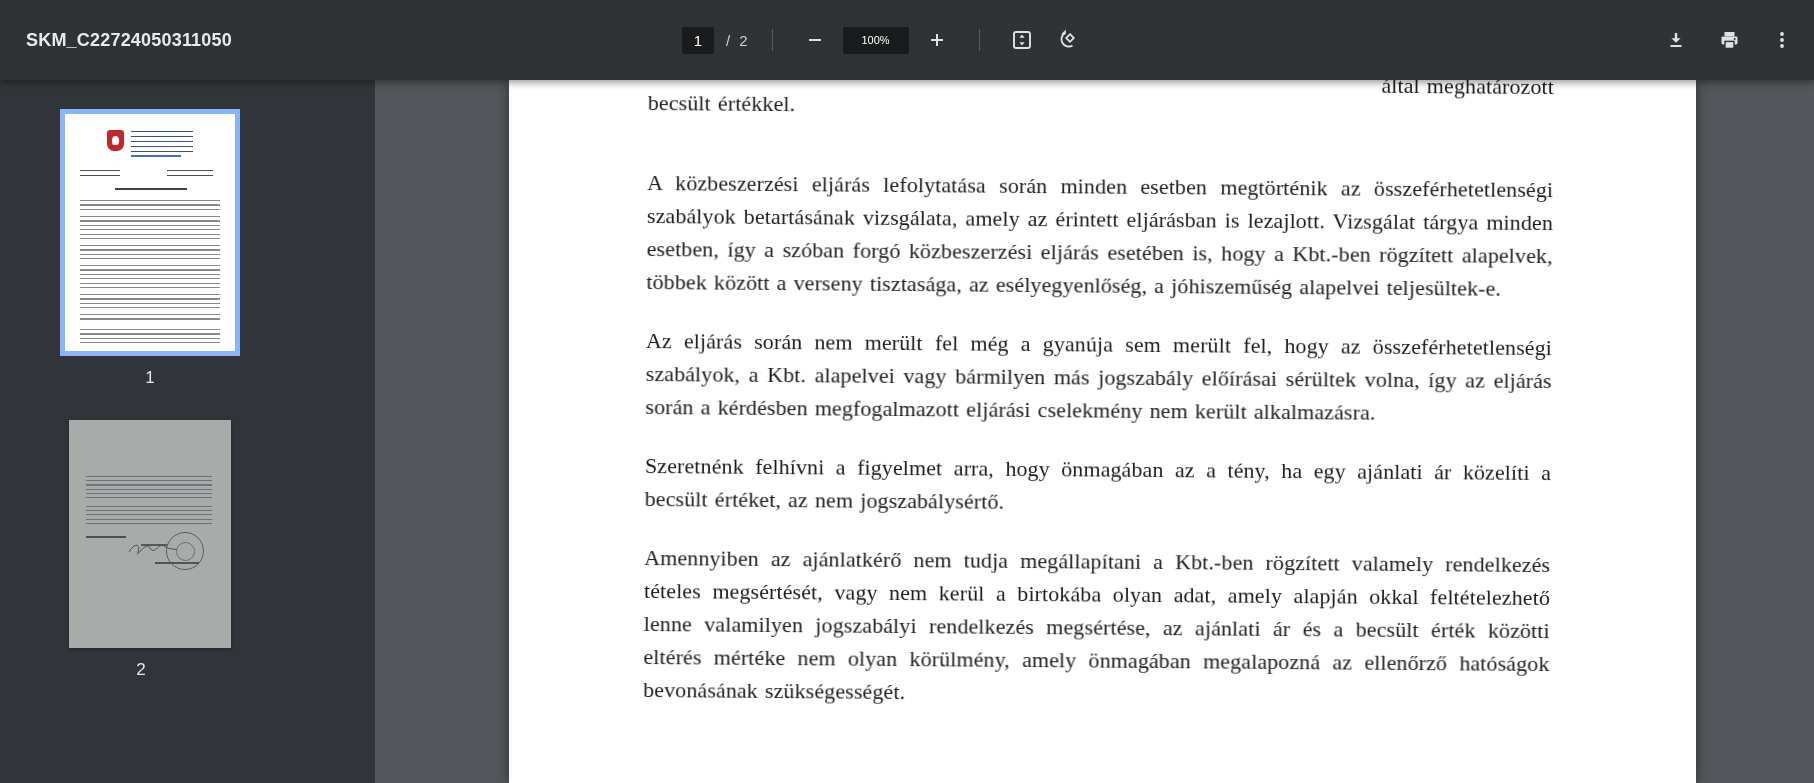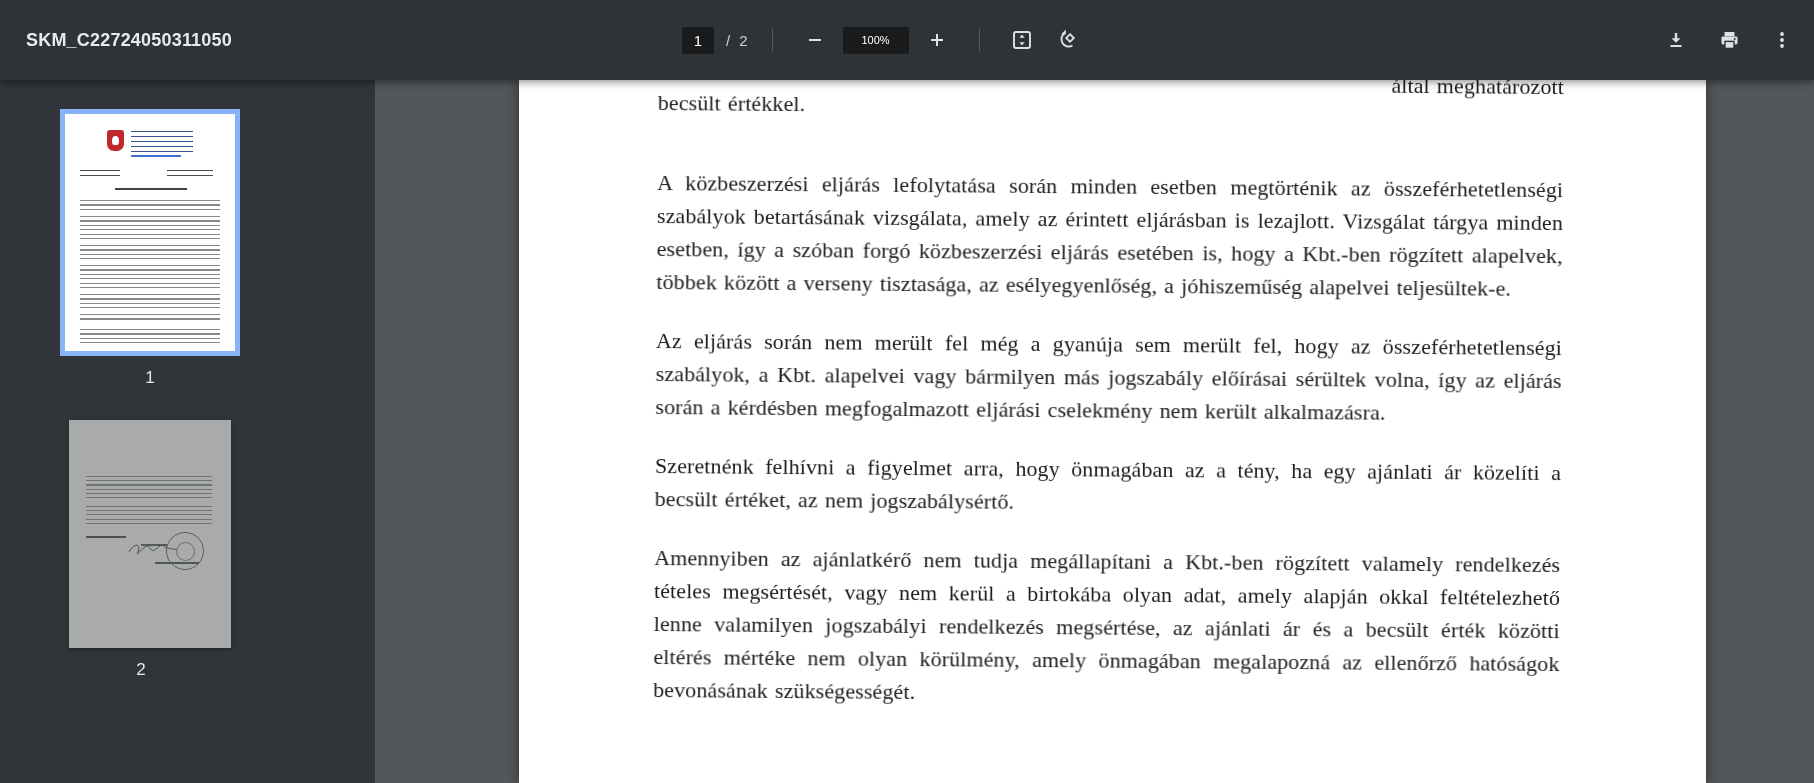--- a/index.html
+++ b/index.html
@@ -61,21 +61,21 @@
   .t2-sig-label{position:absolute;left:72px;top:124px;width:26px;height:2px;background:#55595d;}
   .t2-stamp{position:absolute;left:97px;top:112px;width:38px;height:38px;border:1.4px solid #5a5e62;
     border-radius:50%;}
   .t2-stamp:after{content:"";position:absolute;left:9px;top:9px;width:17px;height:17px;
     border:1px solid #6a6e72;border-radius:50%;}
   .t2-squiggle{position:absolute;left:58px;top:118px;}
   .t2-under{position:absolute;left:86px;top:142px;width:44px;height:1.6px;background:#50545a;}
 
   
   .viewer{position:absolute;left:375px;top:80px;width:1439px;height:703px;background:var(--viewer-bg);}
-  .doc-page{position:absolute;left:144px;top:0;width:1187px;height:703px;background:var(--page-bg);
+  .doc-page{position:absolute;left:134px;top:0;width:1187px;height:703px;background:var(--page-bg);
     overflow:hidden;box-shadow:0 0 12px rgba(0,0,0,.45);}
   .doc-text{position:absolute;left:139px;top:0;width:906px;color:var(--doc-ink);
     font-family:"Liberation Serif",serif;font-size:22px;line-height:33px;
     transform:rotate(.45deg);transform-origin:0 0;letter-spacing:.1px;word-spacing:1.5px;
     filter:blur(.22px);}
   .frag-left{margin-top:6px;}
   .frag-right{position:absolute;right:0;top:-17px;white-space:nowrap;}
   .doc-par{text-align:justify;}
   .p1{margin-top:47px;}
   .pn{margin-top:26px;}

